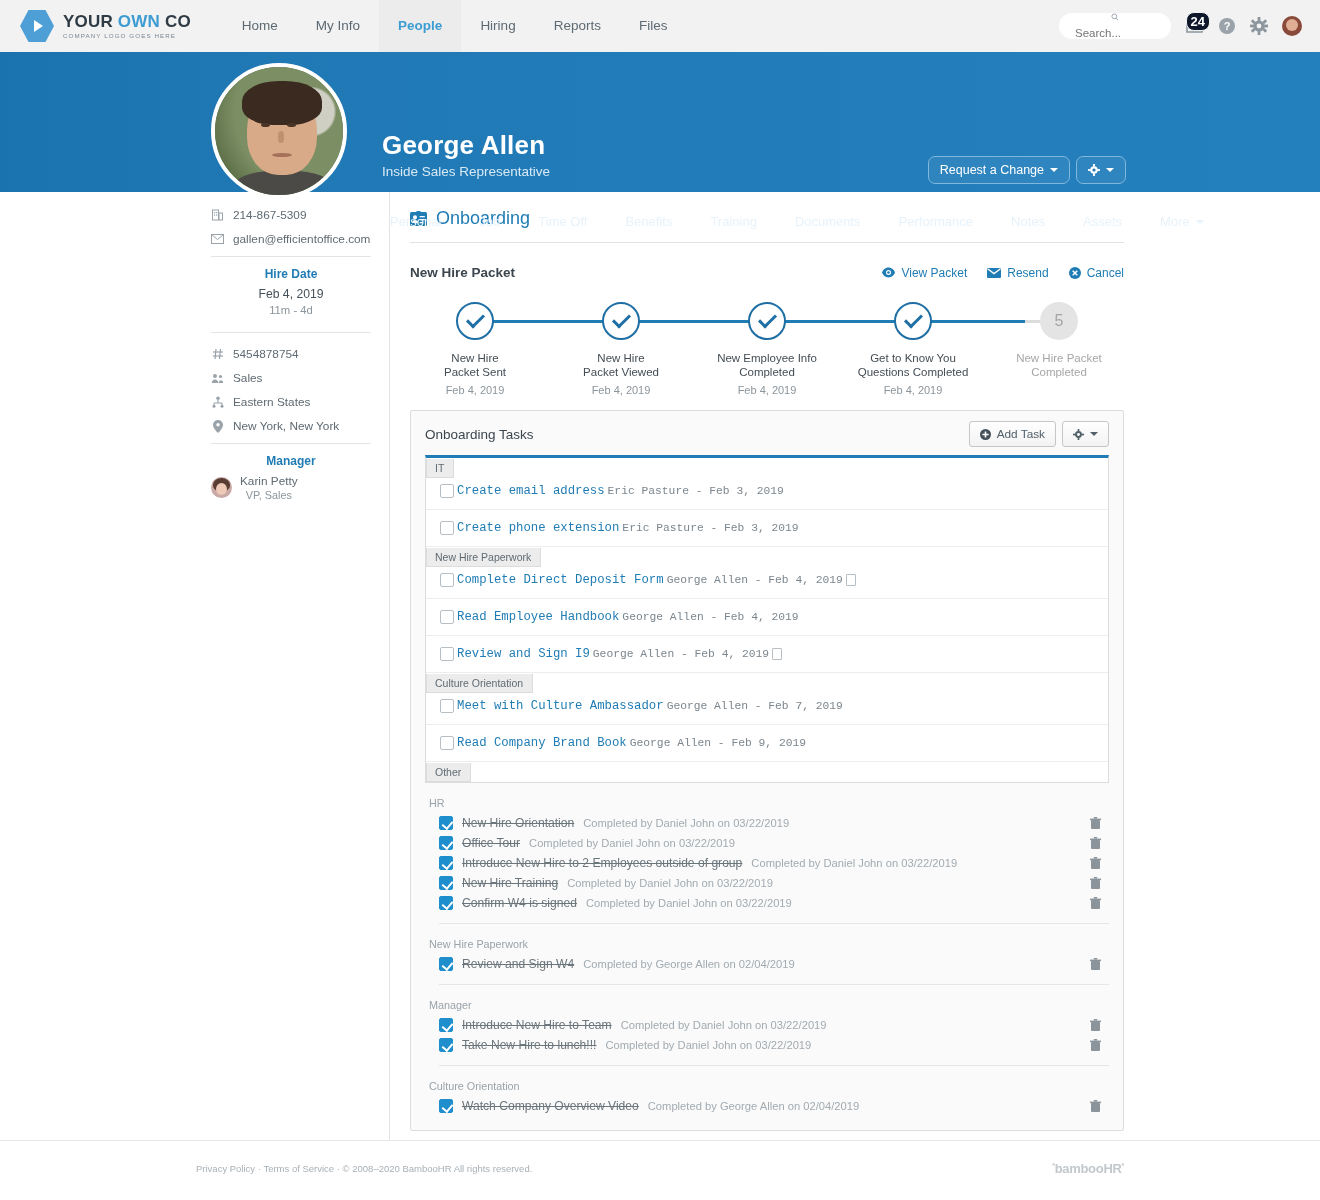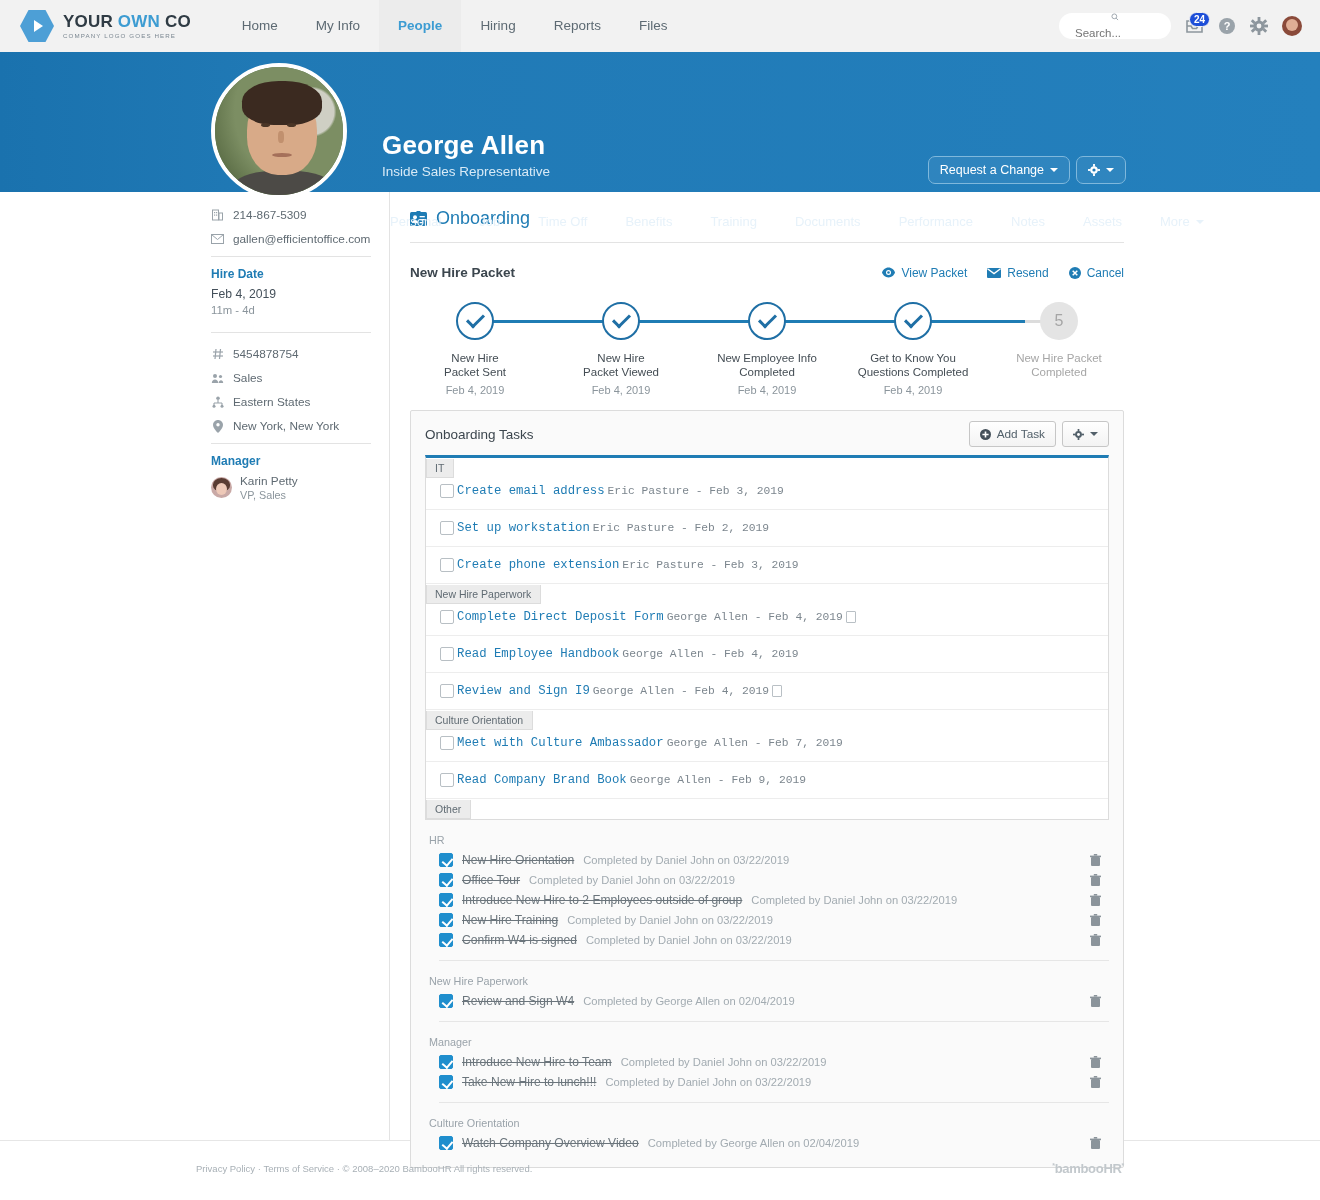--- a/index.html
+++ b/index.html
@@ -44,22 +44,22 @@
   .searchbox {
     width: 112px; height: 26px; background: #fff; border-radius: 13px;
     display: flex; align-items: center; padding: 0 10px; gap: 6px; flex-direction: column;
   }
   .searchbox input {
     border: none; outline: none; font-size: 11.5px; color: #999;
     font-family: "Liberation Sans", sans-serif; width: 80px; background: transparent;
   }
   .icon-btn { position: relative; cursor: pointer; display:flex; align-items:center;}
   .badge {
-    position: absolute; top: -6px; right: -6px; background: #1d4ed8; color: #fff;
-    font-size: 10px; border-radius: 8px; padding: 1px 4px; font-weight: bold;
+    position: absolute; top: -6px; right: -6px; background: #0f172a; color: #fff;
+    font-size: 13px; border-radius: 8px; padding: 1px 4px; font-weight: bold;
     border: 1.5px solid #f2f2f2;
   }
   .avatar-sm { width: 20px; height: 20px; border-radius: 50%; overflow: hidden;
     background: #8a4a3a; position: relative; }
   .avatar-sm::after { content:''; position:absolute; left:4px; top:3px; width:12px;height:12px;
     border-radius:50%; background:#e0ae95; }
   
   .profile-header {
     height: 140px; background: #2079b5; position: relative;
     background: linear-gradient(90deg, #1a72ae 0%, #2079b5 20%, #2480bd 100%);
@@ -96,21 +96,21 @@
   }
   .caret { width:0;height:0;border-left:4px solid transparent;border-right:4px solid transparent;
     border-top:4.5px solid currentColor; display:inline-block; }
   .ph-tabs { position: absolute; left: 382px; top: 162px; display: flex; gap: 0; }
   .ph-tab { font-size: 13px; color: #e7f2fa; padding: 0 19px; cursor: pointer;
     display:flex; align-items:center; gap:6px;}
   .ph-tab:first-child { padding-left: 8px; }
   
   .page { display: flex; height: 948px; }
   .sidebar { width: 195px; flex: 0 0 195px; padding: 0 18px 0 0; margin-left:195px;
-    border-right: 1px solid #e3e3e3; background:#fff; }
+    border-right: 1px solid #e3e3e3; background:#fff;text-align:center; }
   .sb-block { padding: 16px 0 0 16px; }
   .sb-row { display: flex; align-items: center; gap: 9px; font-size: 11.8px;
     color: #5f6a72; margin-bottom: 10px; }
   .sb-div { height: 1px; background: #e3e3e3; margin: 8px 0 4px 16px; }
   .sb-head { font-size: 12px; color: #1f7cb4; font-weight: bold; margin: 10px 0 6px 16px; }
   .sb-strong { font-size: 12.2px; color: #44505a; margin-left: 16px; }
   .sb-faint { font-size: 11.3px; color: #8b959c; margin: 3px 0 0 16px; }
   .mgr { display:flex; align-items:center; gap:8px; margin-left: 16px; margin-top: 2px;}
   .mgr-av { width:21px;height:21px;border-radius:50%;overflow:hidden;background:#c9a9a6;position:relative;}
   .mgr-av::before{content:'';position:absolute;left:2px;top:1px;width:17px;height:13px;border-radius:50% 50% 40% 40%;background:#5a3c33;}
@@ -503,25 +503,20 @@
       <div class="open-panel">
 
         <div><span class="grp-tab">IT</span></div>
         <div class="task-row first">
           <span class="cb"></span>
           <span class="t-name">Create email address</span>
           <span class="t-meta">Eric Pasture - Feb 3, 2019</span>
         </div>
         <div class="task-row">
           <span class="cb"></span>
-          <span class="t-name">Set up workstation</span>
-          <span class="t-meta">Eric Pasture - Feb 2, 2019</span>
-        </div>
-        <div class="task-row">
-          <span class="cb"></span>
           <span class="t-name">Create phone extension</span>
           <span class="t-meta">Eric Pasture - Feb 3, 2019</span>
         </div>
 
         <div style="border-top:1px solid #ededed"><span class="grp-tab">New Hire Paperwork</span></div>
         <div class="task-row first">
           <span class="cb"></span>
           <span class="t-name">Complete Direct Deposit Form</span>
           <span class="t-meta">George Allen - Feb 4, 2019</span>
           <span class="doc-ico"></span>

